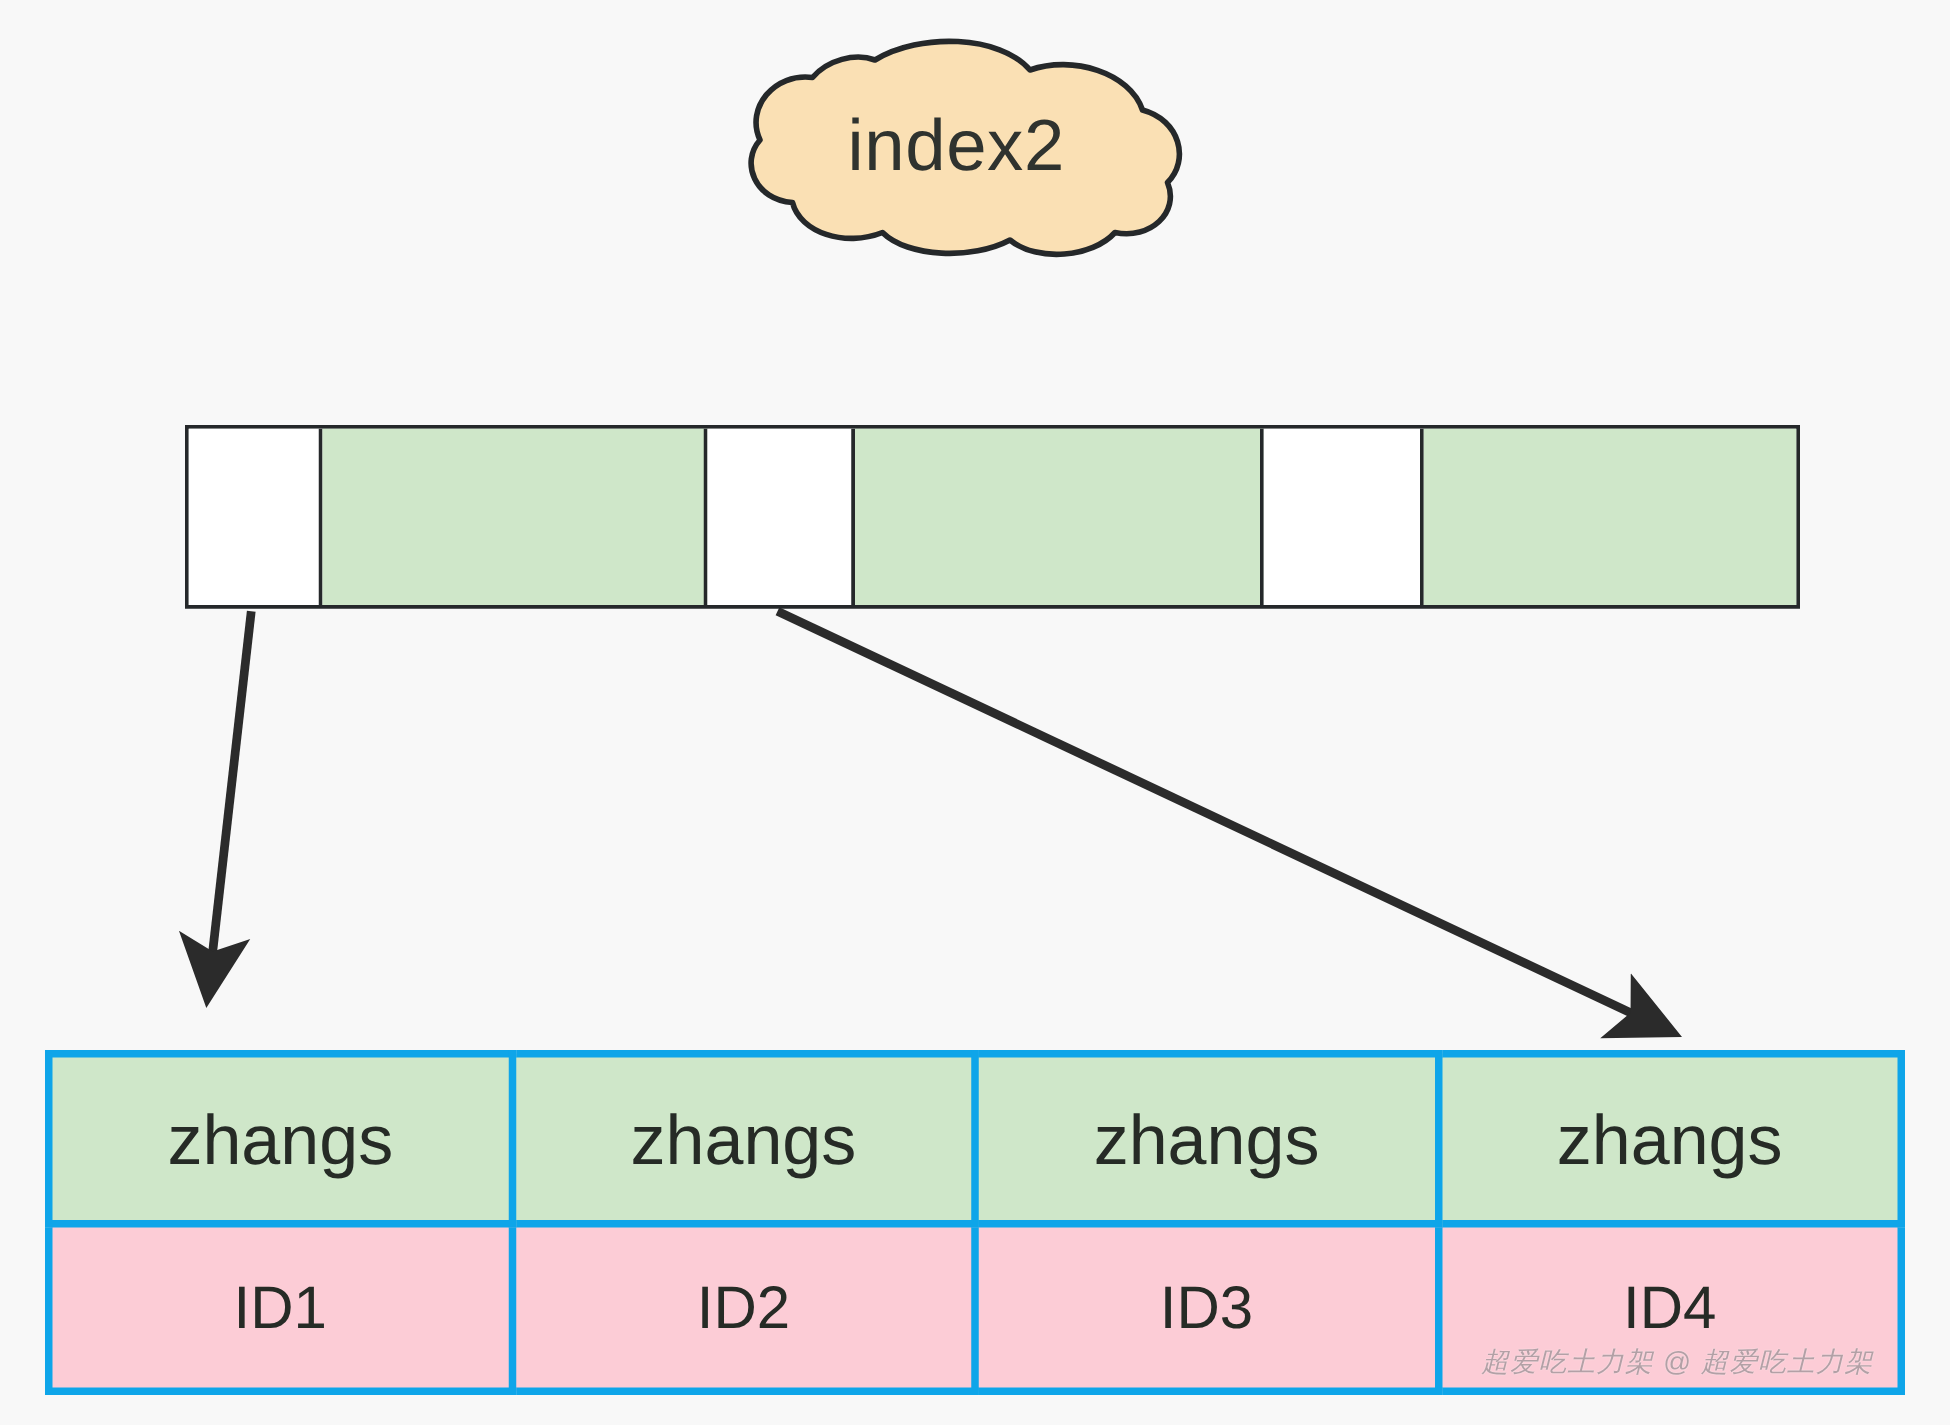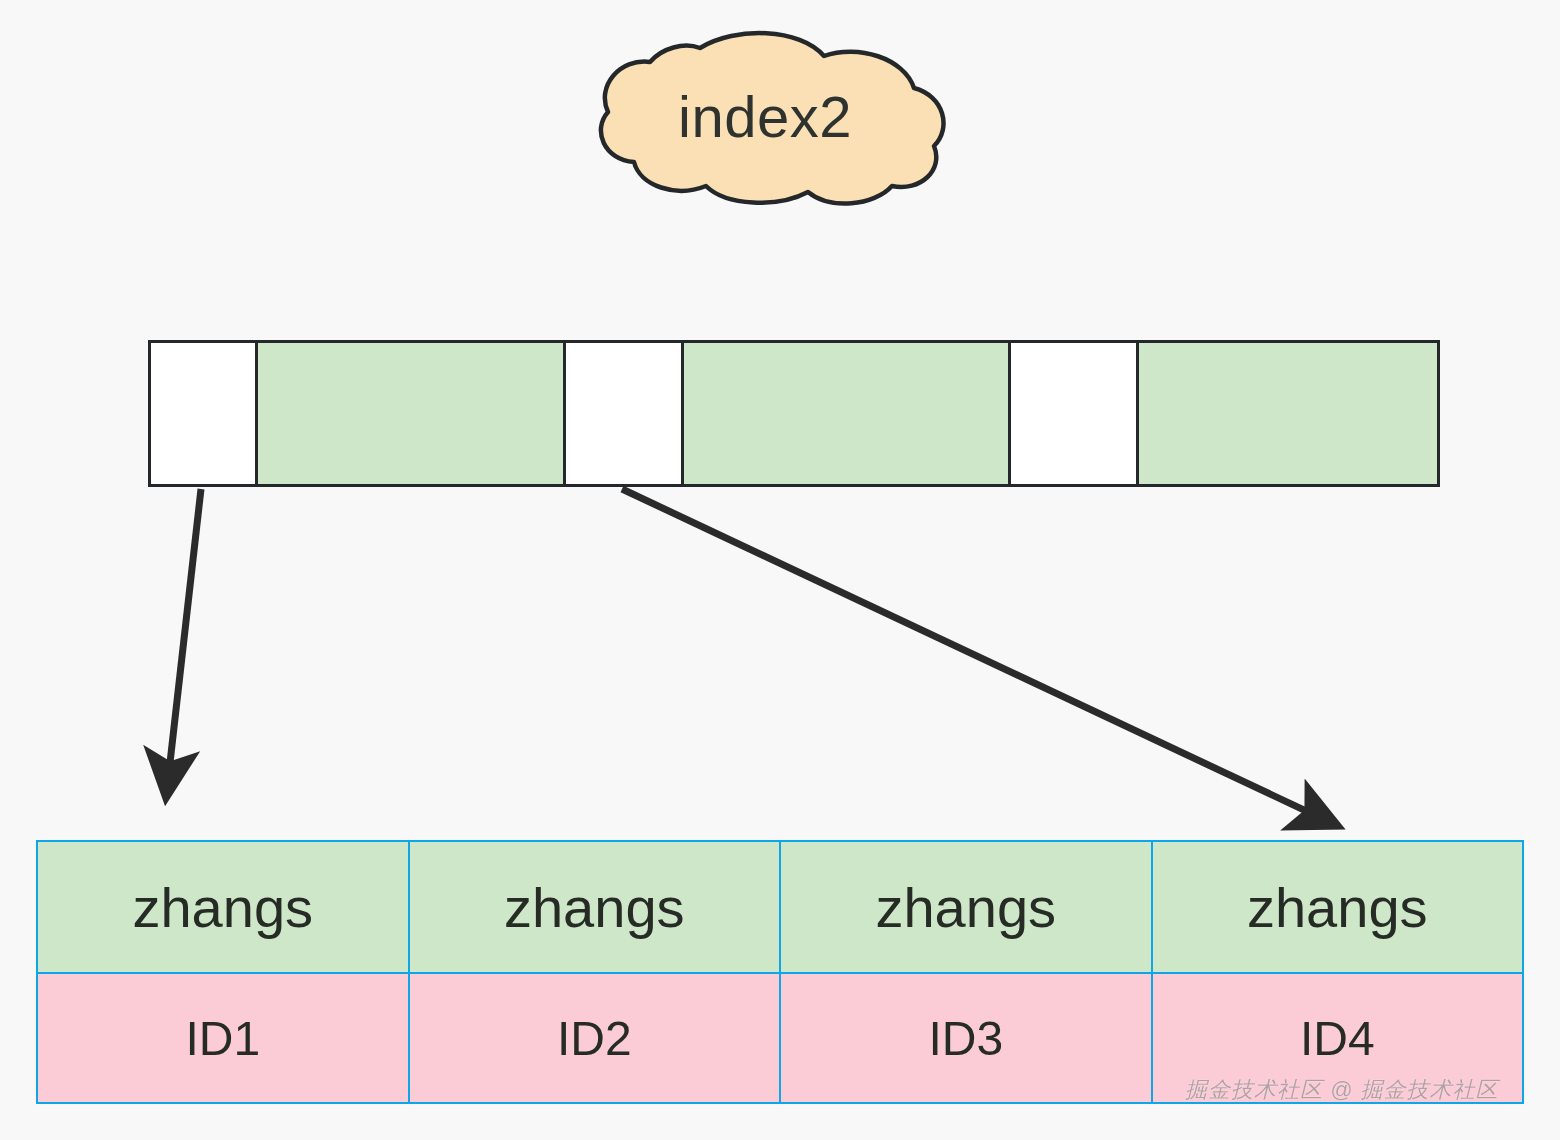--- a/index.html
+++ b/index.html
@@ -64,21 +64,21 @@
   
   .data-table {
     position: absolute;
     left: 36px;
     top: 840px;
     width: 1488px;
     border-collapse: collapse;
     table-layout: fixed;
   }
   .data-table td {
-    border: 2px solid #0ea5e9;
+    border: 6px solid #0ea5e9;
     text-align: center;
     vertical-align: middle;
     padding: 0;
   }
   .data-table tr.row-name td {
     background: #cfe7c9;
     height: 130px;
     font-size: 56px;
   }
   .data-table tr.row-id td {
@@ -154,15 +154,15 @@
       </tr>
       <tr class="row-id">
         <td>ID1</td>
         <td>ID2</td>
         <td>ID3</td>
         <td>ID4</td>
       </tr>
     </tbody>
   </table>
 
-  <div class="watermark">掘金技术社区 @ 掘金技术社区</div>
+  <div class="watermark">超爱吃土力架 @ 超爱吃土力架</div>
 
 </div>
 
 </body></html>

